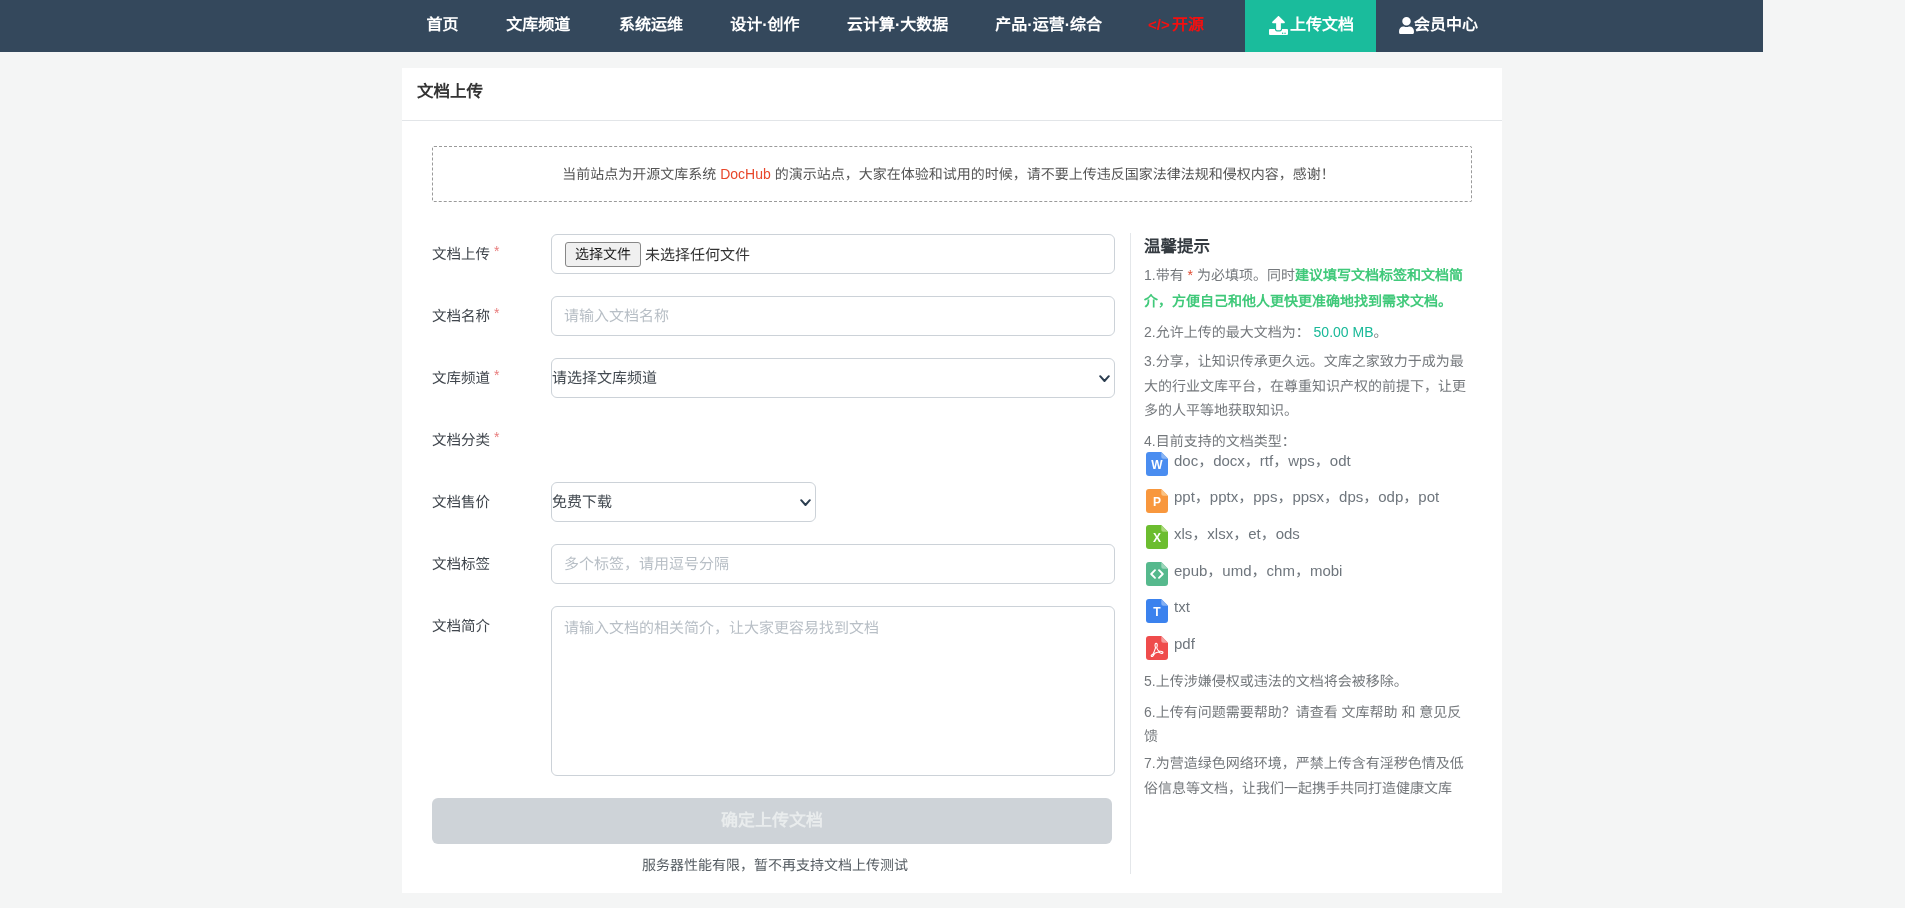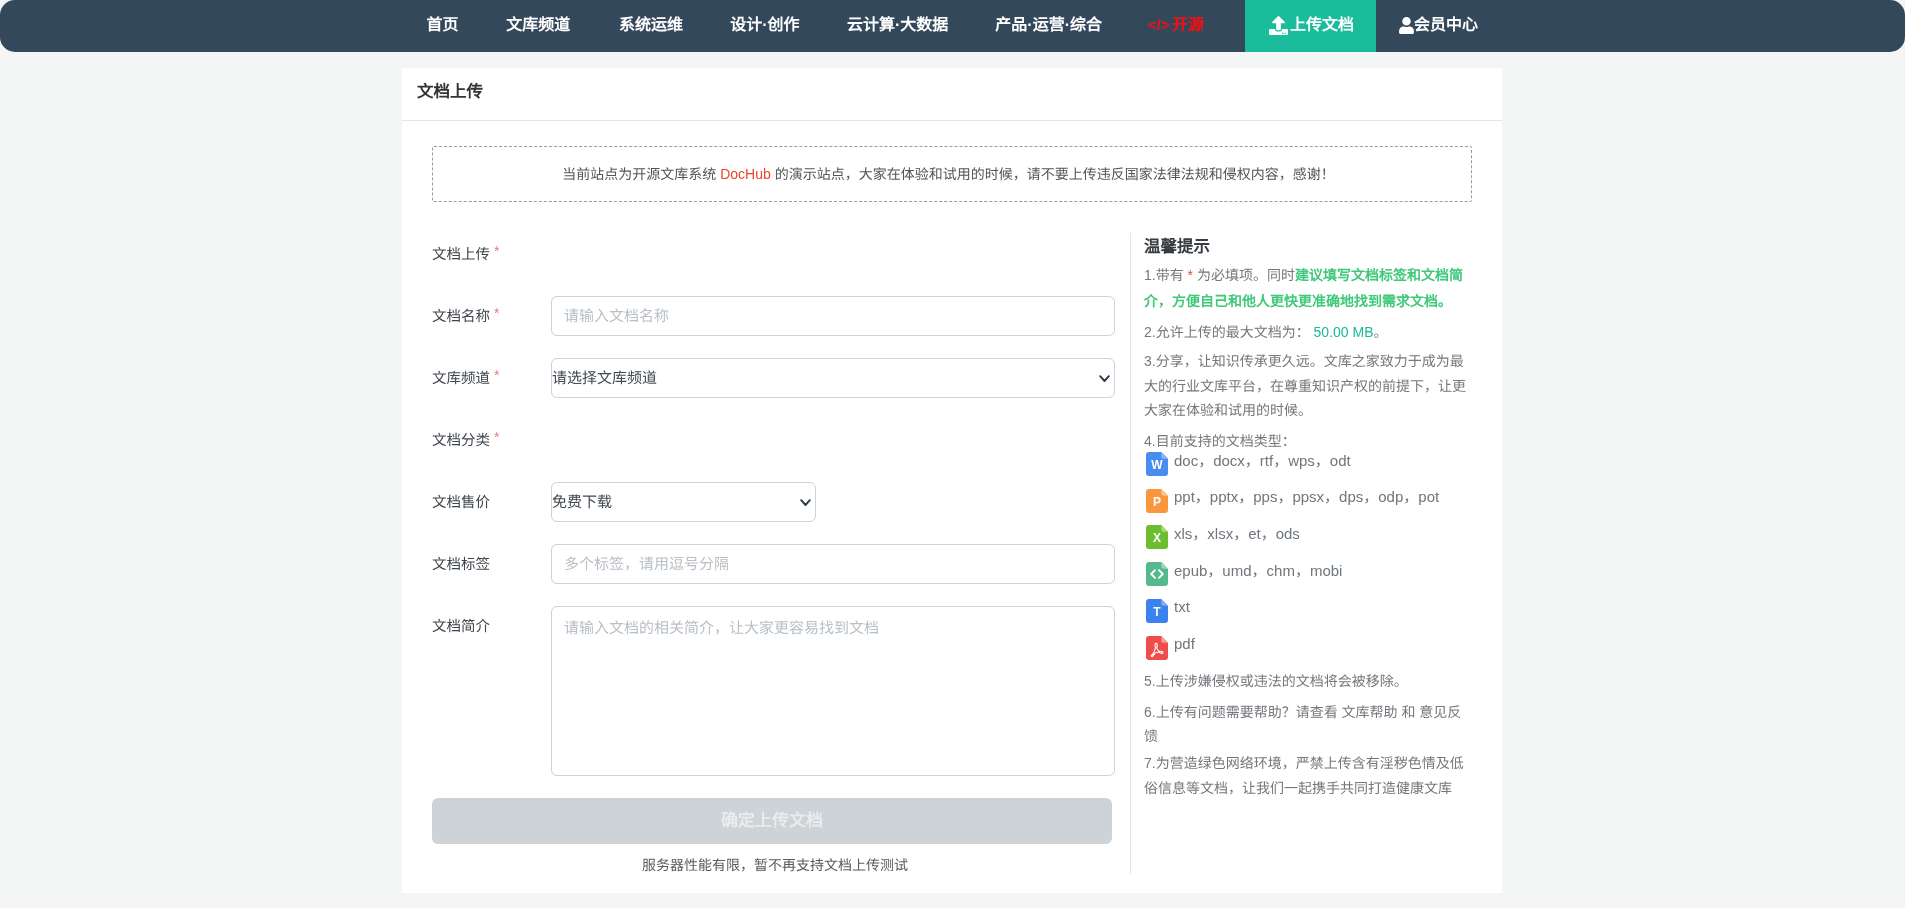--- a/index.html
+++ b/index.html
@@ -1,21 +1,21 @@
 <!DOCTYPE html>
 <html lang="zh-CN"><head>
 <meta charset="utf-8">
 <title>文档上传</title>
 <style>
   * { margin:0; padding:0; box-sizing:border-box; }
   html,body { width:1905px; height:912px; overflow:hidden; }
   body { font-family:"Liberation Sans", sans-serif; background:#f4f5f5; }
   #page { position:relative; width:1905px; height:912px; }
   
-  #nav { position:absolute; left:0; top:0; width:1905px; height:52px; background:#34485c;border-radius:15px; }
+  #nav { position:absolute; left:0; top:0; width:1763px; height:52px; background:#34485c; }
   .navitem { position:absolute; top:0; height:49px; line-height:49px; color:#fff; font-size:16px; font-weight:700; white-space:nowrap; }
   #nav-green { position:absolute; left:1245px; top:0; width:131px; height:52px; background:#1abc9c; }
   .red-item { color:#f50f0f; }
   
   #card { position:absolute; left:402px; top:68px; width:1100px; height:825px; background:#fff; }
   #card-h { position:absolute; left:15px; top:10px; font-size:16.5px; font-weight:700; color:#333; }
   #card-hline { position:absolute; left:0; top:52px; width:1100px; height:1px; background:#e2e5e8; }
   #notice { position:absolute; left:30px; top:78px; width:1040px; height:56px; border:1px dashed #9a9a9a; border-radius:2px; text-align:center; line-height:54px; font-size:14px; color:#555; padding-right:7px; }
   #notice a { color:#e8472b; text-decoration:none; }
   
@@ -69,20 +69,24 @@
     </div>
     <div class="navitem" style="left:1414px">会员中心</div>
   </div>
 
   <div id="card">
     <div id="card-h">文档上传</div>
     <div id="card-hline"></div>
     <div id="notice">当前站点为开源文库系统 <a>DocHub</a> 的演示站点，大家在体验和试用的时候，请不要上传违反国家法律法规和侵权内容，感谢！</div>
 
     <div class="lbl" style="top:174px">文档上传<span class="star">*</span></div>
+    <div class="ctl w-full" style="top:165.5px">
+      <div id="filebtn">选择文件</div>
+      <div id="filetxt">未选择任何文件</div>
+    </div>
 
     <div class="lbl" style="top:236px">文档名称<span class="star">*</span></div>
     <input class="ctl w-full" style="top: 227.5px;" placeholder="请输入文档名称">
 
     <div class="lbl" style="top:298px">文库频道<span class="star">*</span></div>
     <div class="ctl w-full sel" style="top:289.5px">请选择文库频道
       <svg width="11" height="8" viewBox="0 0 11 8">
           <path d="M1.2 1.2 5.5 6l4.3-4.8" stroke="#2c3e50" stroke-width="2" fill="none" stroke-linecap="round" stroke-linejoin="round"></path>
         </svg>
     </div>
@@ -105,21 +109,21 @@
     <div id="sbtn">确定上传文档</div>
     <div id="snote">服务器性能有限，暂不再支持文档上传测试</div>
 
     <div id="divider"></div>
     <div id="tiphead" style="top:165px">温馨提示</div>
     <div class="tip" style="top:200.3px">1.带有 <span class="r">*</span> 为必填项。同时<span class="g">建议填写文档标签和文档简</span></div>
     <div class="tip" style="top:226px"><span class="g">介，方便自己和他人更快更准确地找到需求文档。</span></div>
     <div class="tip" style="top:257.4px">2.允许上传的最大文档为： <span class="teal">50.00 MB</span>。</div>
     <div class="tip" style="top:286.2px">3.分享，让知识传承更久远。文库之家致力于成为最</div>
     <div class="tip" style="top:311.2px">大的行业文库平台，在尊重知识产权的前提下，让更</div>
-    <div class="tip" style="top:335.3px">大家在体验和试用的时候。</div>
+    <div class="tip" style="top:335.3px">多的人平等地获取知识。</div>
     <div class="tip" style="top:365.6px">4.目前支持的文档类型：</div>
 
     <svg class="ficon" style="top:384px" viewBox="0 0 22 24">
         <path d="M3 0h12.3L22 6.7V21a3 3 0 0 1-3 3H3a3 3 0 0 1-3-3V3a3 3 0 0 1 3-3z" fill="#4a8df0"></path>
         <path d="M15.3 0 22 6.7h-4.7a2 2 0 0 1-2-2V0z" fill="#8ab5f4"></path>
         <text x="11" y="17" font-size="12" font-weight="bold" fill="#fff" text-anchor="middle" font-family="Liberation Sans">W</text>
       </svg>
     <div class="ftxt" style="top:384.5px">doc，docx，rtf，wps，odt</div>
 
     <svg class="ficon" style="top:420.7px" viewBox="0 0 22 24">

